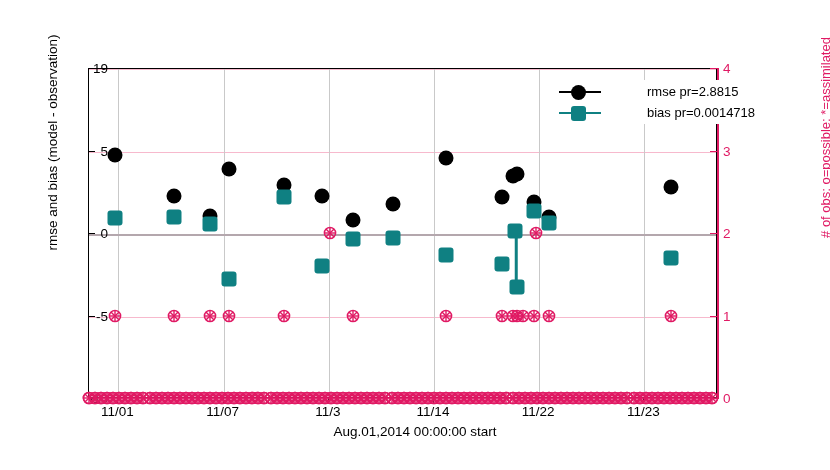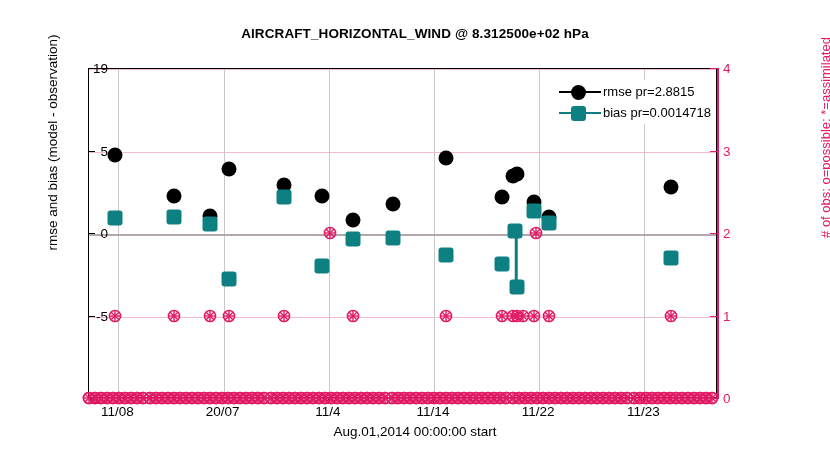--- a/index.html
+++ b/index.html
@@ -52,40 +52,39 @@
   
   .legend{position:absolute;left:556px;top:80px;font-size:13px;
     line-height:21px;background:#fff;padding:1px 3px;}
   .legend-row{display:flex;align-items:center;height:21px;white-space:nowrap;}
   .legend-key{position:relative;width:42px;height:20px;flex:0 0 42px;}
   .legend-key .lk-line{position:absolute;left:0;top:9px;width:42px;height:2px;}
   .legend-key .lk-dot{position:absolute;left:12px;top:3px;width:15px;height:15px;
     border-radius:50%;}
   .legend-key .lk-sq{position:absolute;left:12px;top:3px;width:15px;height:15px;
     border-radius:3px;}
-  .legend-txt{padding-left:2px;}
+  .legend-txt{padding-left:2px;margin-left:44px;}
 
   
   .mk{position:absolute;transform:translate(-50%,-50%);}
   .mk-rmse{width:15px;height:15px;border-radius:50%;background:#000;}
   .mk-bias{width:15px;height:15px;border-radius:3px;background:#0f8082;}
   .connector{position:absolute;width:2.5px;background:#0f8082;
     transform:translateX(-50%);}
 
   
   .mk-obs{width:13px;height:13px;}
   .mk-obs svg{display:block;overflow:visible;}
 </style>
 </head>
 <body>
 
 <div class="plot-root">
 
   <div class="title-block">
-    <div class="title-line2">AIRCRAFT_HORIZONTAL_WIND @ 8.312500e+02 hPa</div>
   </div>
 
   <div class="axes" id="axes">
       <div class="gridh-pink" style="top: 330px;"></div>
       <div class="gridh-pink" style="top: 247.5px;"></div>
       <div class="gridh-pink" style="top: 165px;"></div>
       <div class="gridh-pink" style="top: 82.5px;"></div>
       <div class="gridh-pink" style="top: 0px;"></div>
       <div class="gridv" style="left: 29.4515px;"></div>
       <div class="gridv" style="left: 134.635px;"></div>
@@ -112,25 +111,25 @@
       <div class="y2tick-mark" style="top: 398px;"></div>
       <div class="y2tick" style="top: 315.5px;">1</div>
       <div class="y2tick-mark" style="top: 315.5px;"></div>
       <div class="y2tick" style="top: 233px;">2</div>
       <div class="y2tick-mark" style="top: 233px;"></div>
       <div class="y2tick" style="top: 150.5px;">3</div>
       <div class="y2tick-mark" style="top: 150.5px;"></div>
       <div class="y2tick" style="top: 68px;">4</div>
       <div class="y2tick-mark" style="top: 68px;"></div>
       <div class="xtick-mark" style="left: 117.452px;"></div>
-      <div class="xtick" style="left: 117.452px;">11/08</div>
+      <div class="xtick" style="left: 117.452px;">11/01</div>
       <div class="xtick-mark" style="left: 222.635px;"></div>
-      <div class="xtick" style="left: 222.635px;">20/07</div>
+      <div class="xtick" style="left: 222.635px;">11/07</div>
       <div class="xtick-mark" style="left: 327.819px;"></div>
-      <div class="xtick" style="left: 327.819px;">11/4</div>
+      <div class="xtick" style="left: 327.819px;">11/3</div>
       <div class="xtick-mark" style="left: 433.003px;"></div>
       <div class="xtick" style="left: 433.003px;">11/14</div>
       <div class="xtick-mark" style="left: 538.187px;"></div>
       <div class="xtick" style="left: 538.187px;">11/22</div>
       <div class="xtick-mark" style="left: 643.371px;"></div>
       <div class="xtick" style="left: 643.371px;">11/23</div>
     </div>
 
   <div class="ylabel">rmse and bias (model - observation)</div>
   <div class="y2label"># of obs: o=possible; *=assimilated</div>

